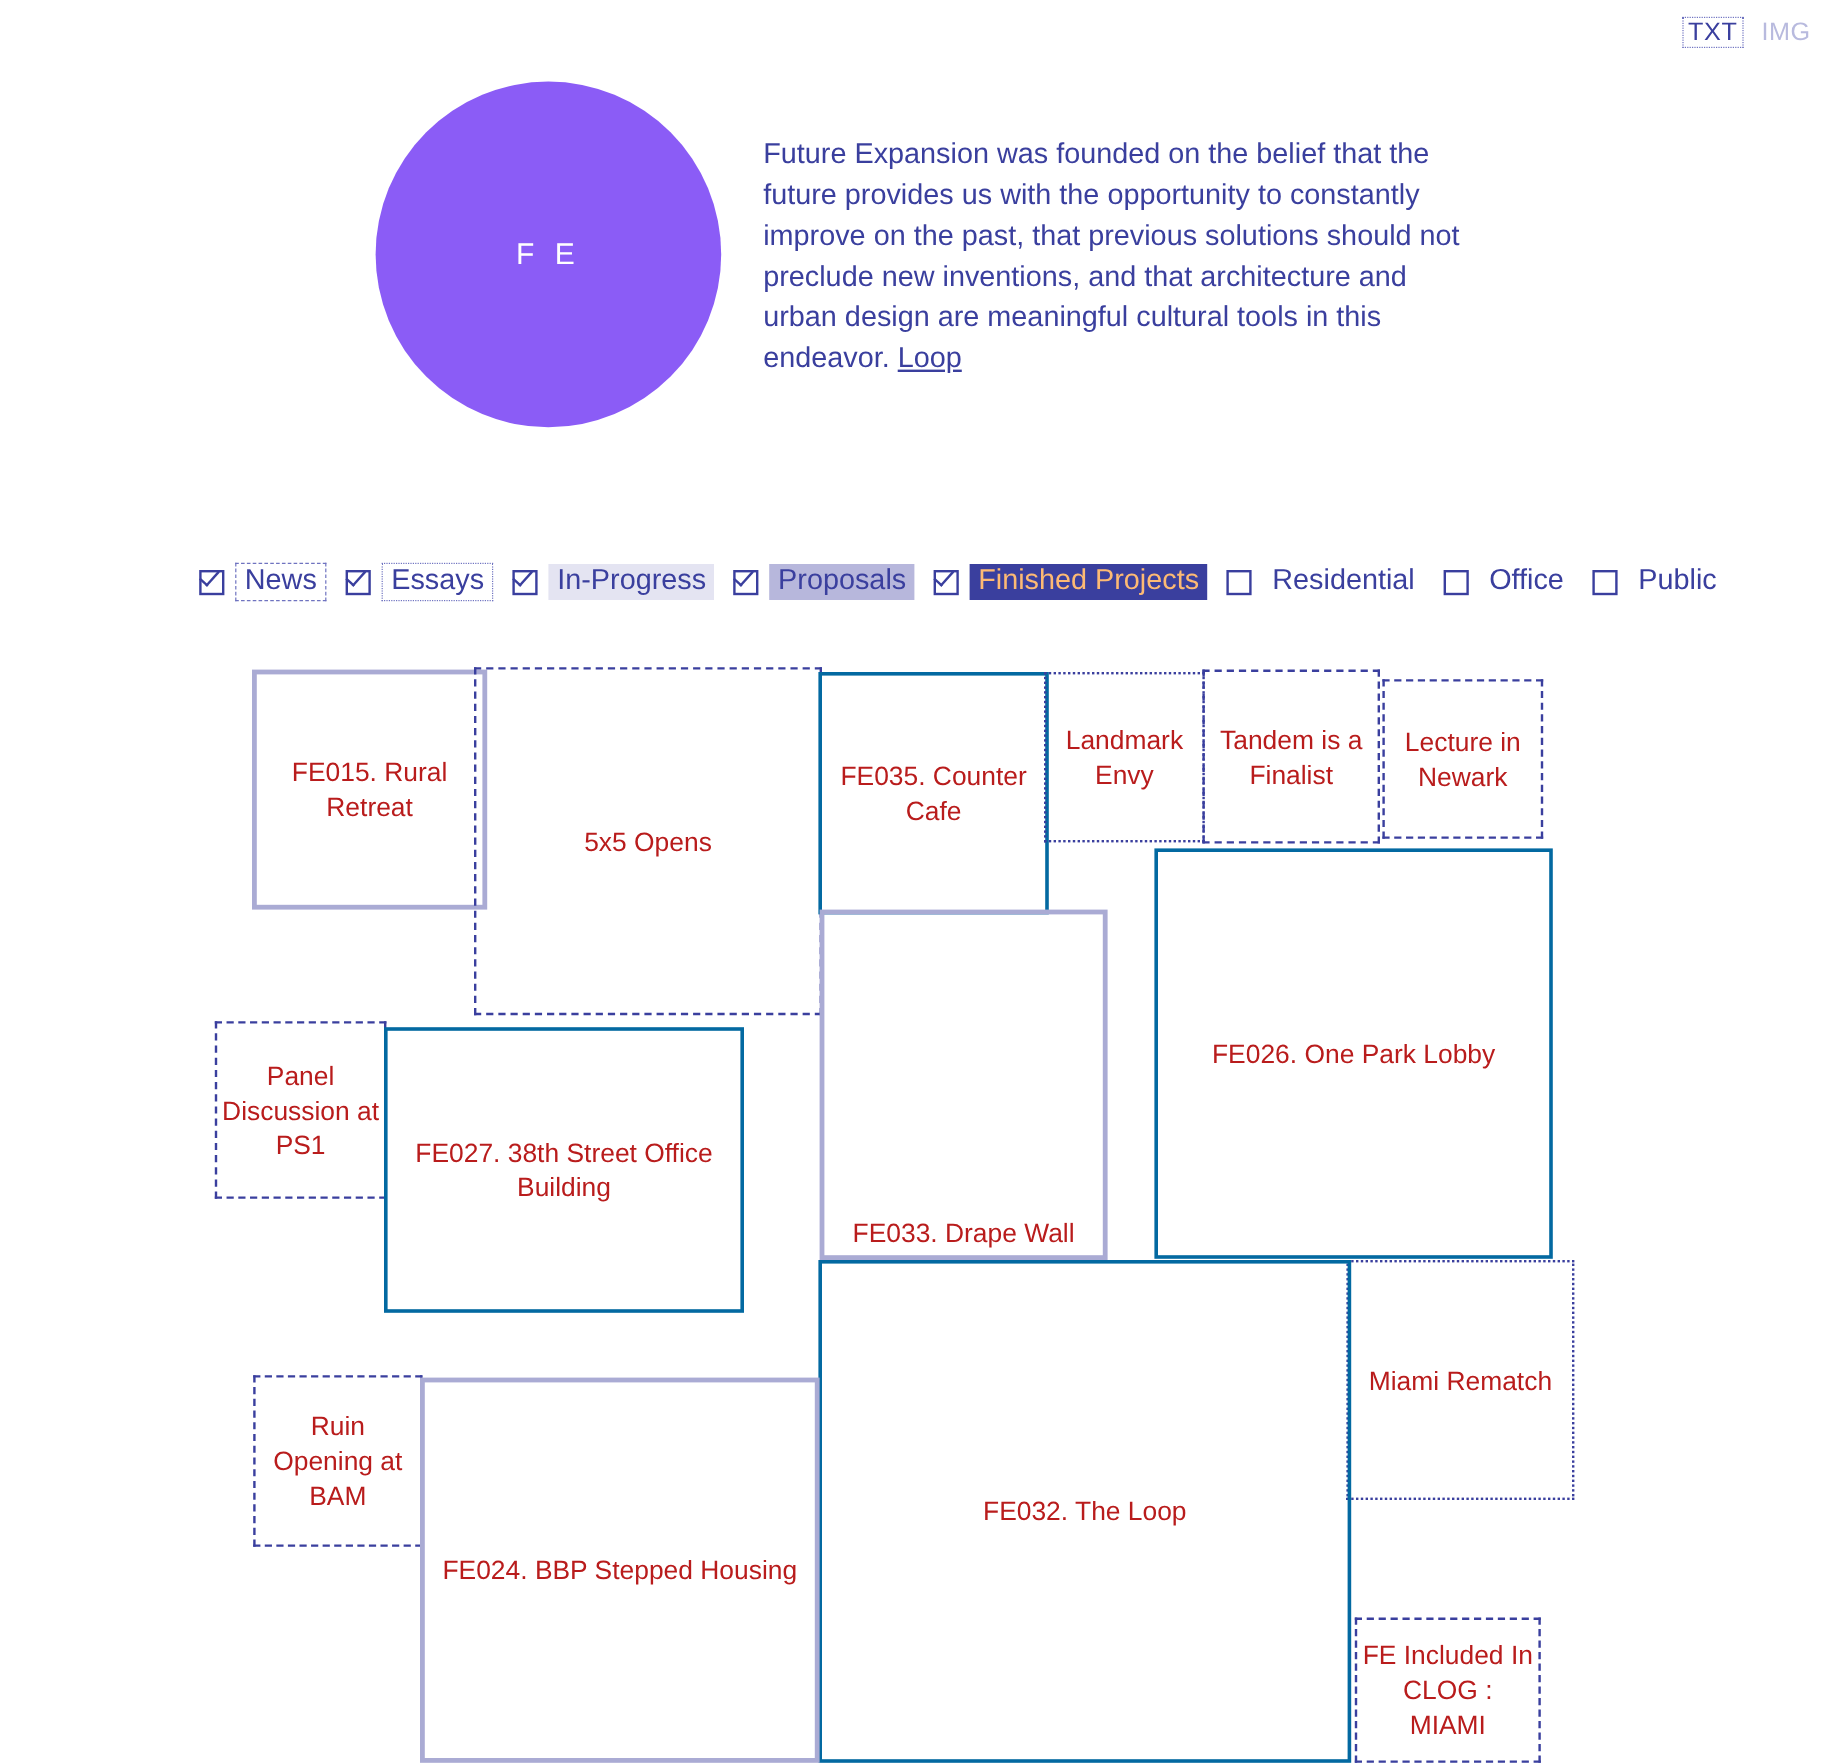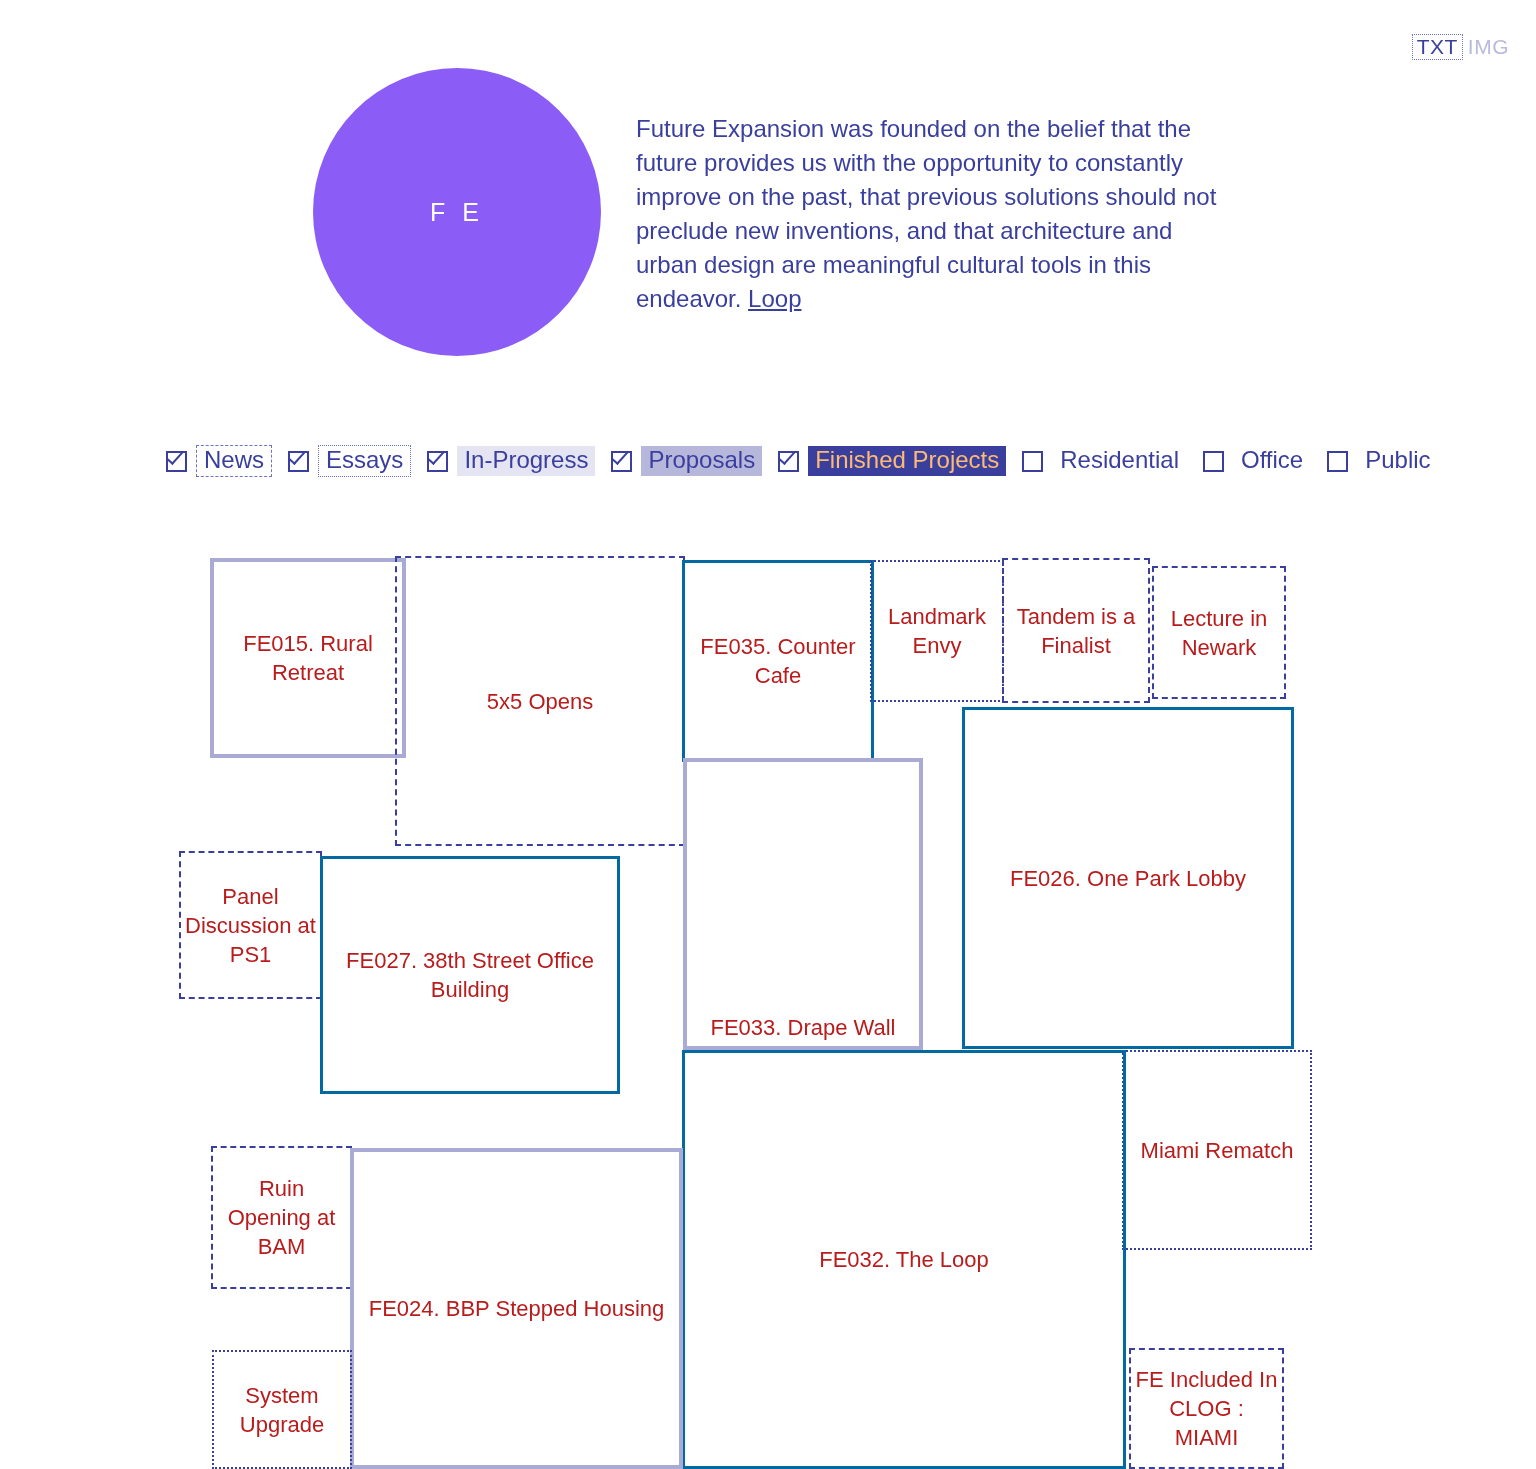--- a/index.html
+++ b/index.html
@@ -18,23 +18,23 @@
     -webkit-font-smoothing: antialiased;
   }
 
   
   #format-toggle {
     position: absolute;
     top: 14px;
     right: 22px;
     display: flex;
     align-items: center;
+    gap: 10px;
     font-size: 21px;
     letter-spacing: 0.5px;
-    margin-top: 20px;
   }
   .fmt {
     padding: 1px 4px 2px 4px;
     line-height: 1;
   }
   .fmt.active {
     color: #3a3f9e;
     border: 1px dotted #6f73c0;
   }
   .fmt.inactive {
@@ -91,20 +91,21 @@
     display: flex;
     align-items: center;
     font-size: 24px;
     white-space: nowrap;
   }
   .filter {
     display: inline-flex;
     align-items: center;
     margin-right: 16px;
     cursor: pointer;
+    margin-top: 24px;
   }
   .filter:last-child { margin-right: 0; }
   .cbox {
     display: inline-block;
     width: 17px;
     height: 17px;
     border: 2px solid #3a3f9e;
     margin-right: 9px;
     position: relative;
     flex: none;
@@ -247,19 +248,16 @@
     </div>
     <div class="cell b-thin-lav" style="left: 682px; top: 1050px; width: 444px; height: 419px;">
       <span class="cell-label">FE032. The Loop</span>
     </div>
     <div class="cell b-dashed" style="left: 211px; top: 1146px; width: 141px; height: 143px;">
       <span class="cell-label">Ruin Opening at BAM</span>
     </div>
     <div class="cell b-thick-lav" style="left: 350px; top: 1148px; width: 333px; height: 321px;">
       <span class="cell-label">FE024. BBP Stepped Housing</span>
     </div>
-    <div class="cell b-dotted" style="left: 212px; top: 1350px; width: 140px; height: 119px;">
-      <span class="cell-label">System Upgrade</span>
-    </div>
     <div class="cell b-dashed" style="left: 1129px; top: 1348px; width: 155px; height: 121px;">
       <span class="cell-label">FE Included In CLOG : MIAMI</span>
     </div>
   </div>
 
 </body></html>

